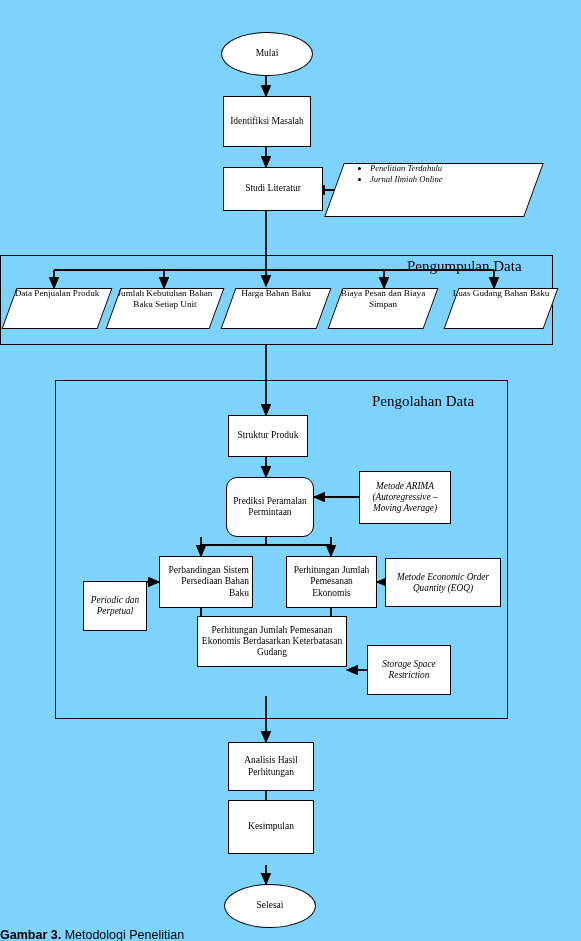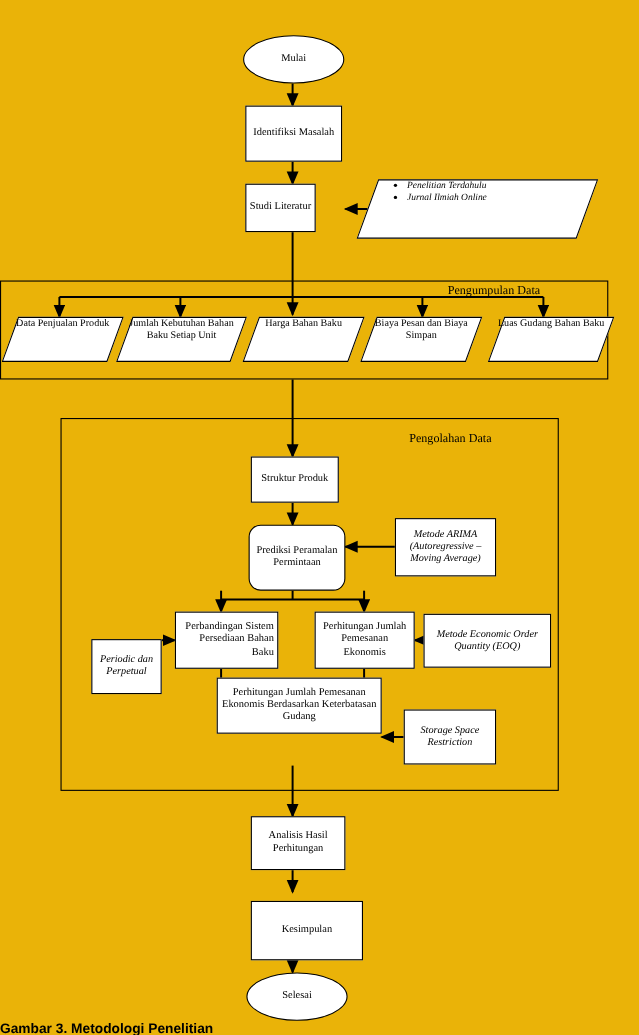--- a/index.html
+++ b/index.html
@@ -11,21 +11,21 @@
   }
   body {
     font-family: "Liberation Serif", "DejaVu Serif", serif;
     color: #000000;
   }
   #page {
     position: relative;
     width: 581px;
     height: 941px;
     overflow: hidden;
-    background: #eab308;
+    background: #7dd3fc;
   }
   #svg-layer {
     position: absolute;
     left: 0; top: 0;
     width: 581px;
     height: 941px;
   }
   .node {
     position: absolute;
     display: flex;
@@ -103,33 +103,33 @@
   .bullet-list li { margin: 0; }
   
   .group-box {
     position: absolute;
     border: 1.6px solid #000;
     background: transparent;
     z-index: 1;
   }
   .group-label {
     position: absolute;
-    font-size: 11px;
+    font-size: 15px;
     white-space: nowrap;
     z-index: 6;
   }
   .caption {
     position: absolute;
     font-family: "Liberation Sans", "DejaVu Sans", sans-serif;
     font-weight: bold;
     font-size: 12.5px;
     white-space: nowrap;
     z-index: 6;
   }
-  .caption .cap-rest { font-weight: bold; }
+  .caption .cap-rest { font-weight: normal; }
 </style>
 </head>
 <body>
 
 <div id="page">
 
   <svg id="svg-layer" viewBox="0 0 581 941">
     <defs>
       <marker id="arrow" markerWidth="8" markerHeight="8" refX="6.2" refY="3" orient="auto" markerUnits="strokeWidth">
         <path d="M0,0 L7,3 L0,6 z" fill="#000"></path>
@@ -189,21 +189,21 @@
   </svg>
 
   <div class="node terminator" style="left:221px; top:32px; width:92px; height:44px;">
     <span class="lbl">Mulai</span>
   </div>
 
   <div class="node process" style="left:223px; top:96px; width:88px; height:51px;">
     <span class="lbl">Identifiksi Masalah</span>
   </div>
 
-  <div class="node process" style="left:223px; top:167px; width:64px; height:44px;">
+  <div class="node process" style="left:223px; top:167px; width:100px; height:44px;">
     <span class="lbl">Studi Literatur</span>
   </div>
 
   <div class="data-node src-node" style="left:334px; top:163px; width:200px; height:54px;">
     <div class="skew"></div>
     <div class="txt">
       <ul class="bullet-list">
         <li>Penelitian Terdahulu</li>
         <li>Jurnal Ilmiah Online</li>
       </ul>
@@ -274,21 +274,21 @@
   </div>
 
   <div class="node method" style="left:367px; top:645px; width:84px; height:50px;">
     <span class="lbl">Storage Space Restriction</span>
   </div>
 
   <div class="node process" style="left:228px; top:742px; width:86px; height:49px;">
     <span class="lbl">Analisis Hasil Perhitungan</span>
   </div>
 
-  <div class="node process" style="left:228px; top:819px; width:102px; height:54px;">
+  <div class="node process" style="left:228px; top:800px; width:86px; height:54px;">
     <span class="lbl">Kesimpulan</span>
   </div>
 
   <div class="node terminator" style="left:224px; top:884px; width:92px; height:44px;">
     <span class="lbl">Selesai</span>
   </div>
 
   <div class="caption" style="left:0px; top:928px;">
     <span>Gambar 3.</span>
     <span class="cap-rest">Metodologi Penelitian</span>

